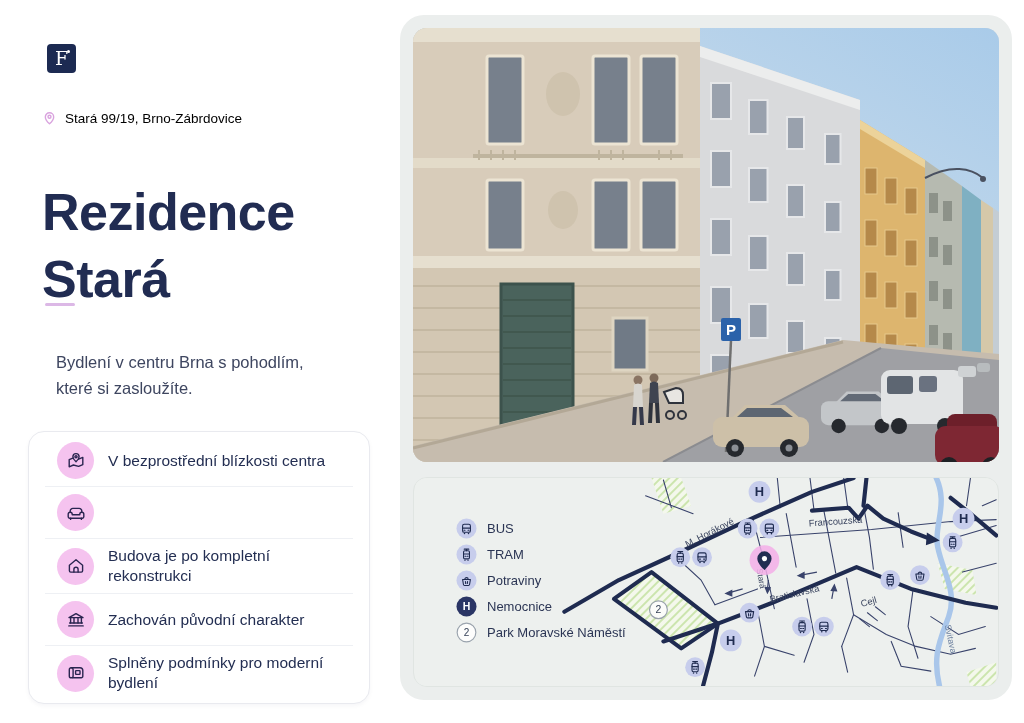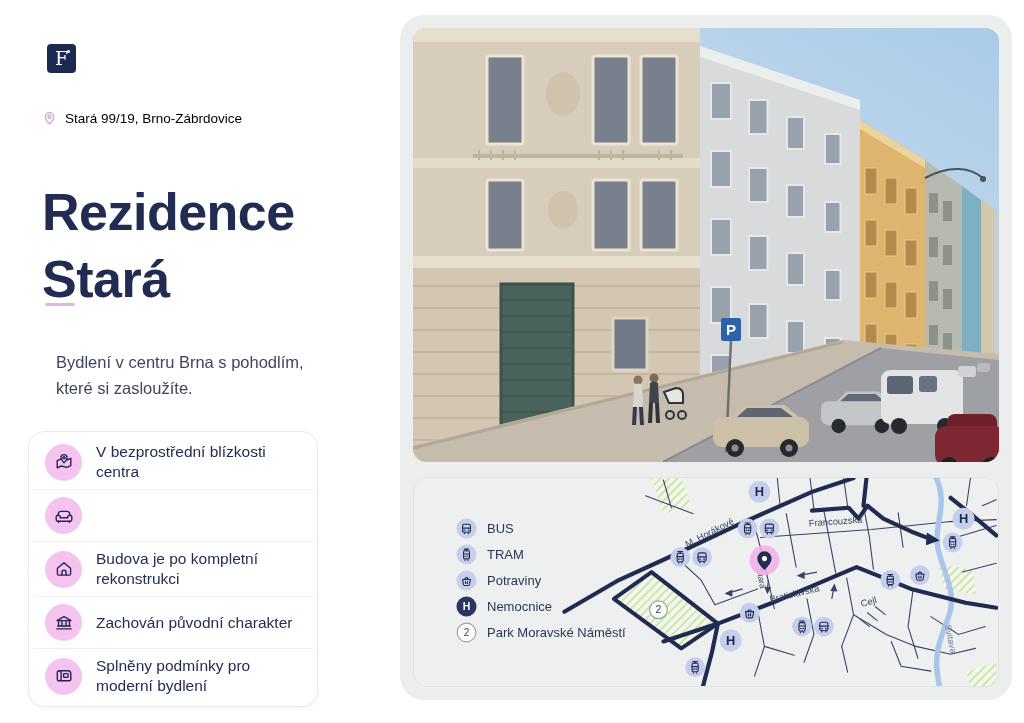--- a/index.html
+++ b/index.html
@@ -13,23 +13,23 @@
     display:flex;align-items:center;justify-content:center;}
   .logo-mark .f{font-family:"DejaVu Serif","Liberation Serif",serif;color:#fff;font-size:19px;line-height:1;}
   .logo-mark .dot{position:absolute;top:6px;right:6px;width:3px;height:3px;background:#fff;border-radius:50%;}
   .wordmark{font-size:21px;font-weight:700;letter-spacing:2.6px;color:#1c2a52;}
   .location-row{position:absolute;left:42px;top:111px;display:flex;align-items:center;gap:8px;
     font-size:13.5px;color:#000000;}
   .hero-title{position:absolute;left:42px;top:144px;font-size:52px;line-height:67px;font-weight:700;
     letter-spacing:-0.5px;color:#212c52;}
   .divider{position:absolute;left:45px;top:303px;width:30px;height:3px;background:#dcb8e6;border-radius:2px;}
   .tagline{position:absolute;left:45px;top:332px;font-size:16.5px;line-height:26px;color:#3e4660;margin-left:11px;}
-  .features{position:absolute;left:28px;top:431px;width:290px;background:#fff;
+  .features{position:absolute;left:28px;top:431px;width:342px;background:#fff;
     border:1px solid #e9eaef;border-radius:16px;box-shadow:0 2px 4px rgba(25,35,70,.04);
-    padding:3px 4px;box-sizing:border-box;}
+    padding:3px 16px;box-sizing:border-box;}
   .feature-row{display:flex;align-items:center;gap:14px;padding:7px 12px 7px 12px;min-height:51px;box-sizing:border-box;}
   .feature-row + .feature-row{border-top:1px solid #eef0f4;}
   .feature-icon{width:37px;height:37px;border-radius:50%;background:#f5c3ef;flex:0 0 37px;
     display:flex;align-items:center;justify-content:center;}
   .feature-label{font-size:15.5px;line-height:20px;color:#232e52;}
   
   .right-wrap{position:absolute;left:400px;top:15px;width:612px;height:685px;
     background:#ebeeed;border-radius:24px;}
   .photo-card{position:absolute;left:13px;top:13px;width:586px;height:434px;border-radius:14px;
     overflow:hidden;background:#cfd6da;}

